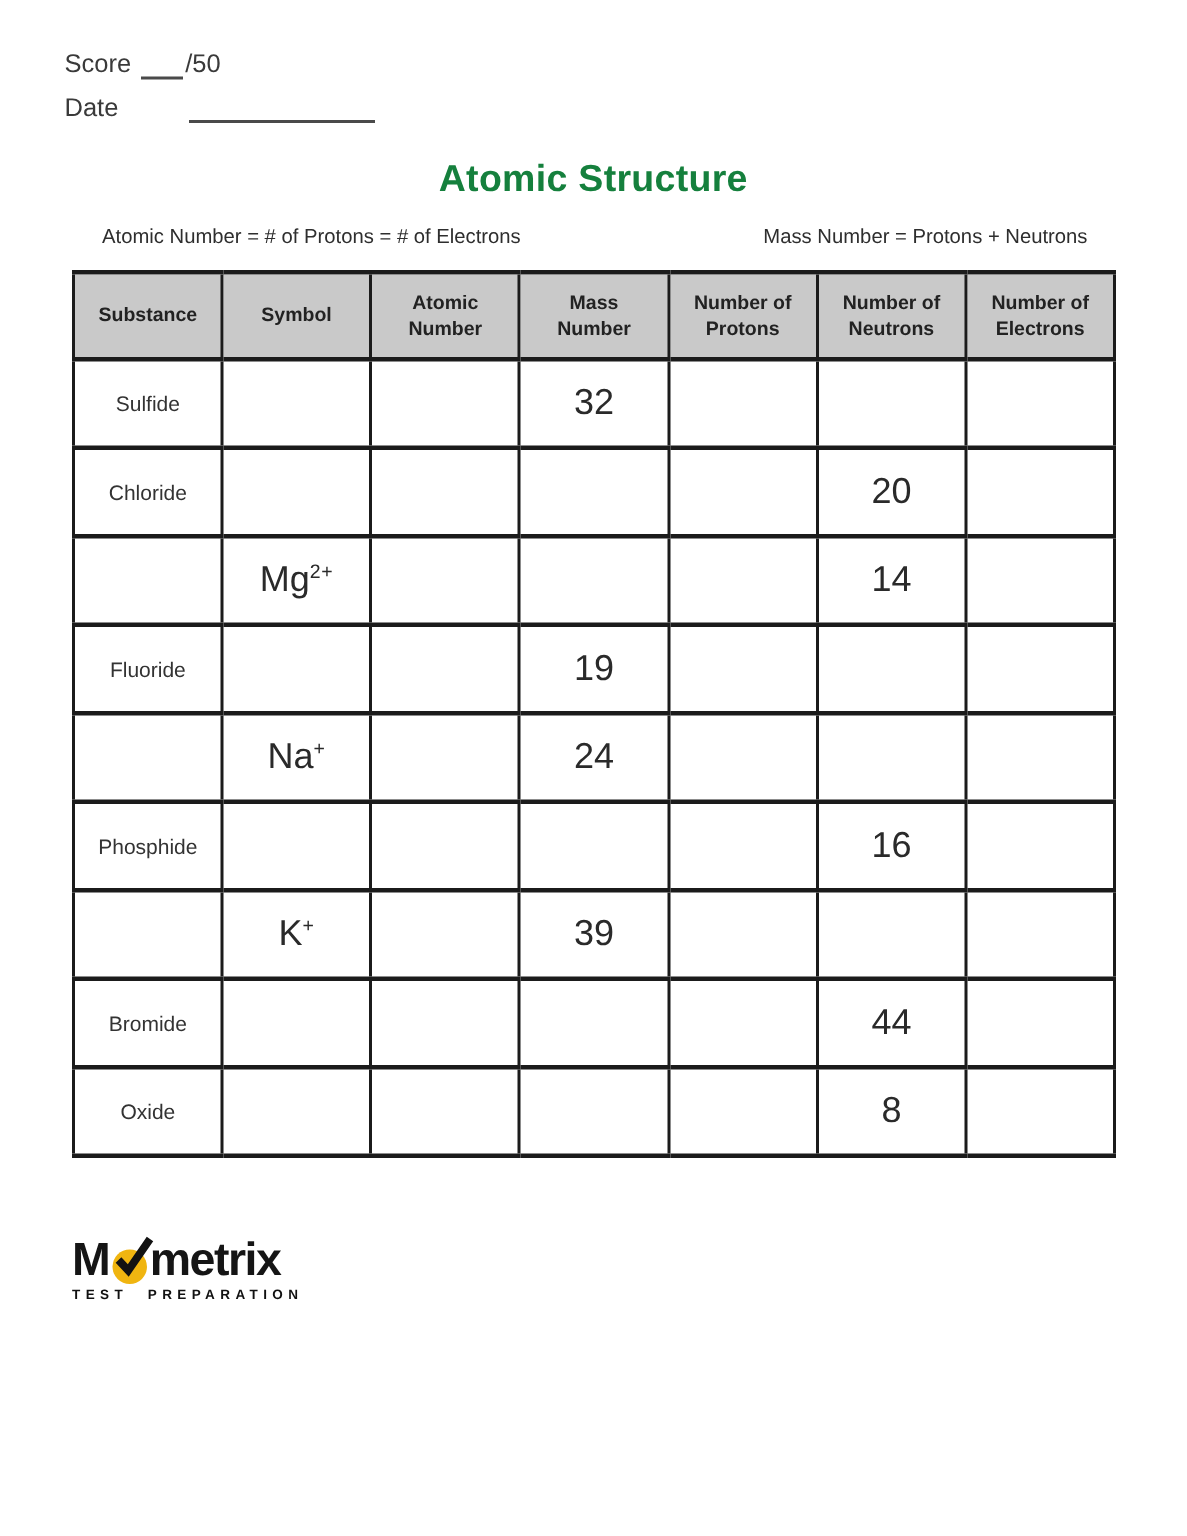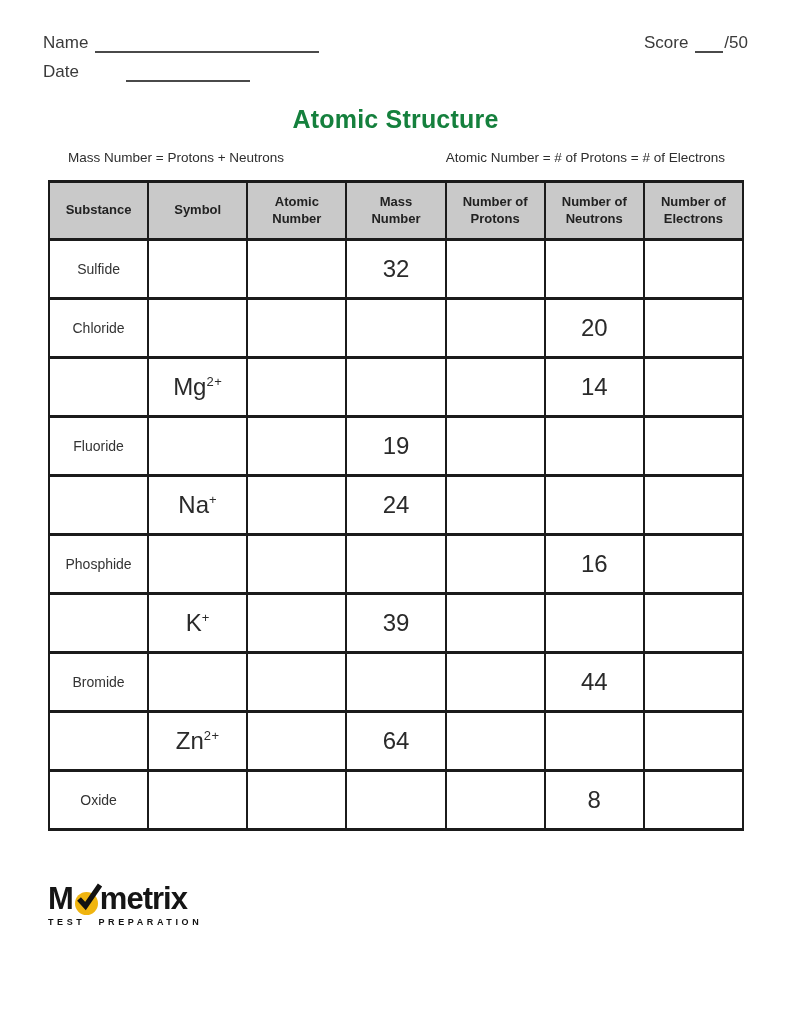--- a/index.html
+++ b/index.html
@@ -89,40 +89,36 @@
     letter-spacing: 3.6px; word-spacing: 7px; white-space: nowrap; text-align: right;
   }
 </style>
 </head>
 <body>
 
 <div class="sheet">
 
   <div class="top-bar">
     <div class="field">
-      <span>Name</span>
-      <span class="blank-line name-line"></span>
-    </div>
-    <div class="field">
       <span>Score</span>
       <span class="blank-line score-line"></span>
       <span>/50</span>
     </div>
   </div>
 
   <div class="date-row field">
     <span>Date</span>
     <span class="blank-line date-line"></span>
   </div>
 
   <div class="title">Atomic Structure</div>
 
   <div class="formulas">
+    <span>Atomic Number = # of Protons = # of Electrons</span>
     <span>Mass Number = Protons + Neutrons</span>
-    <span>Atomic Number = # of Protons = # of Electrons</span>
   </div>
 
   <table class="sheet-table">
     <thead>
       <tr>
           <th>Substance</th>
           <th>Symbol</th>
           <th>Atomic Number</th>
           <th>Mass Number</th>
           <th>Number of Protons</th>
@@ -194,29 +190,20 @@
           <td class="number-cell"></td>
           <td class="number-cell"></td>
         </tr>
         <tr>
           <td class="substance-cell">Bromide</td>
           <td class="symbol-cell"><span></span></td>
           <td class="number-cell"></td>
           <td class="number-cell"></td>
           <td class="number-cell"></td>
           <td class="number-cell">44</td>
-          <td class="number-cell"></td>
-        </tr>
-        <tr>
-          <td class="substance-cell"></td>
-          <td class="symbol-cell"><span>Zn</span><sup>2+</sup></td>
-          <td class="number-cell"></td>
-          <td class="number-cell">64</td>
-          <td class="number-cell"></td>
-          <td class="number-cell"></td>
           <td class="number-cell"></td>
         </tr>
         <tr>
           <td class="substance-cell">Oxide</td>
           <td class="symbol-cell"><span></span></td>
           <td class="number-cell"></td>
           <td class="number-cell"></td>
           <td class="number-cell"></td>
           <td class="number-cell">8</td>
           <td class="number-cell"></td>

